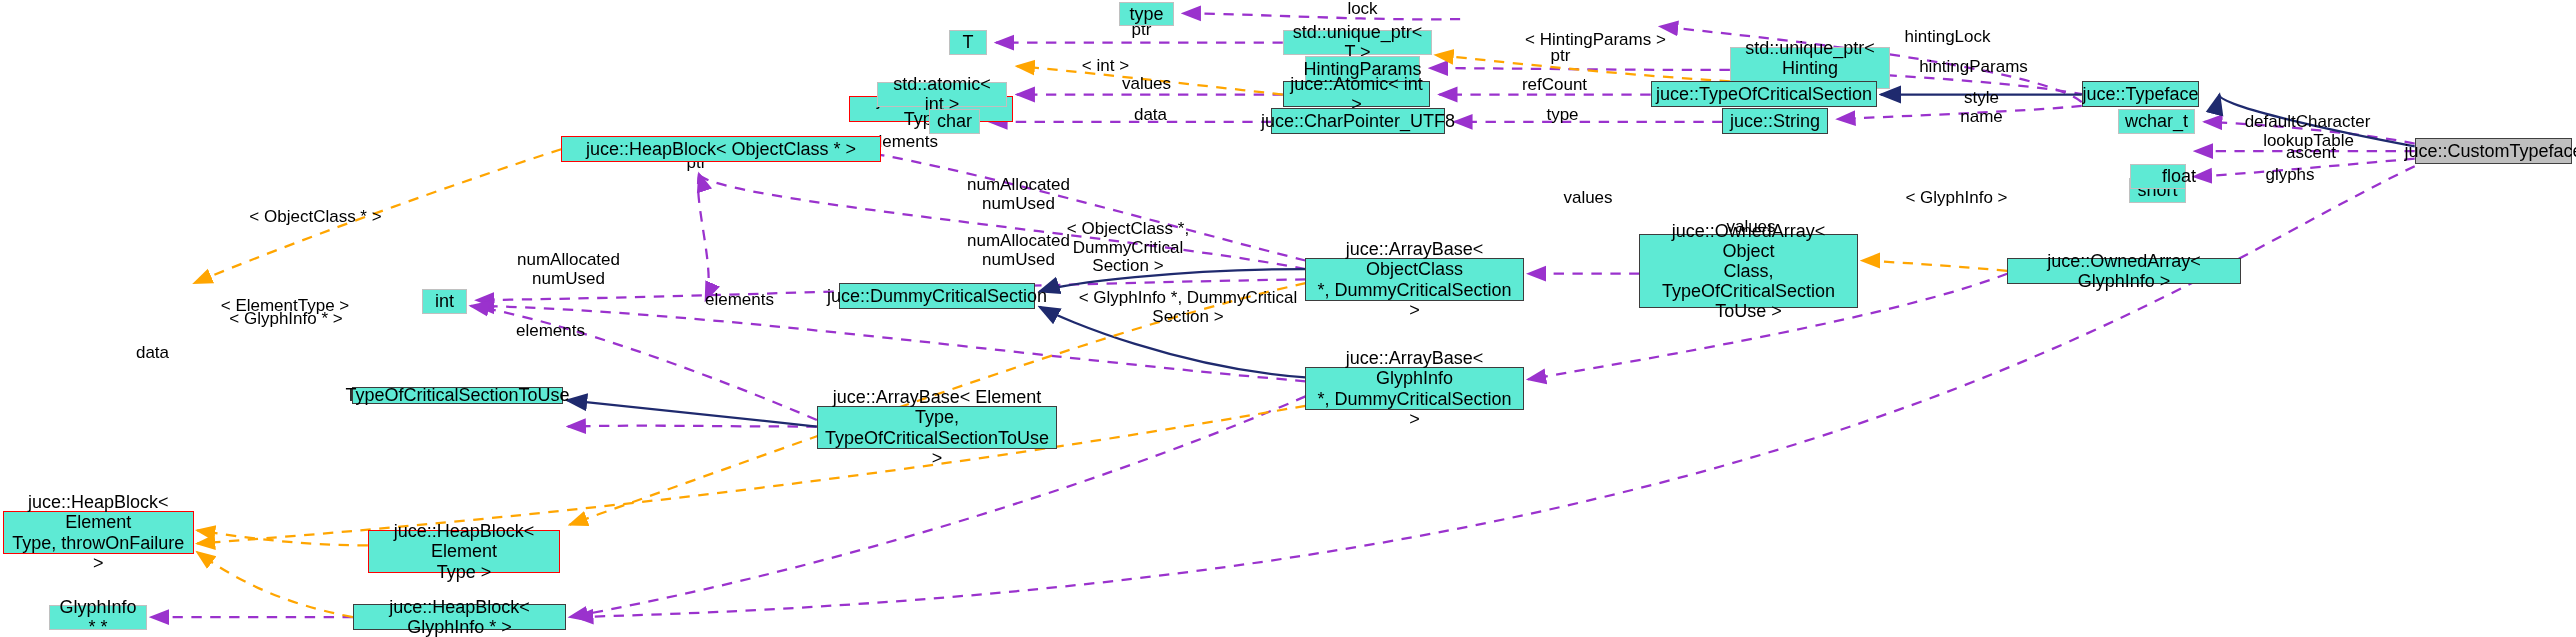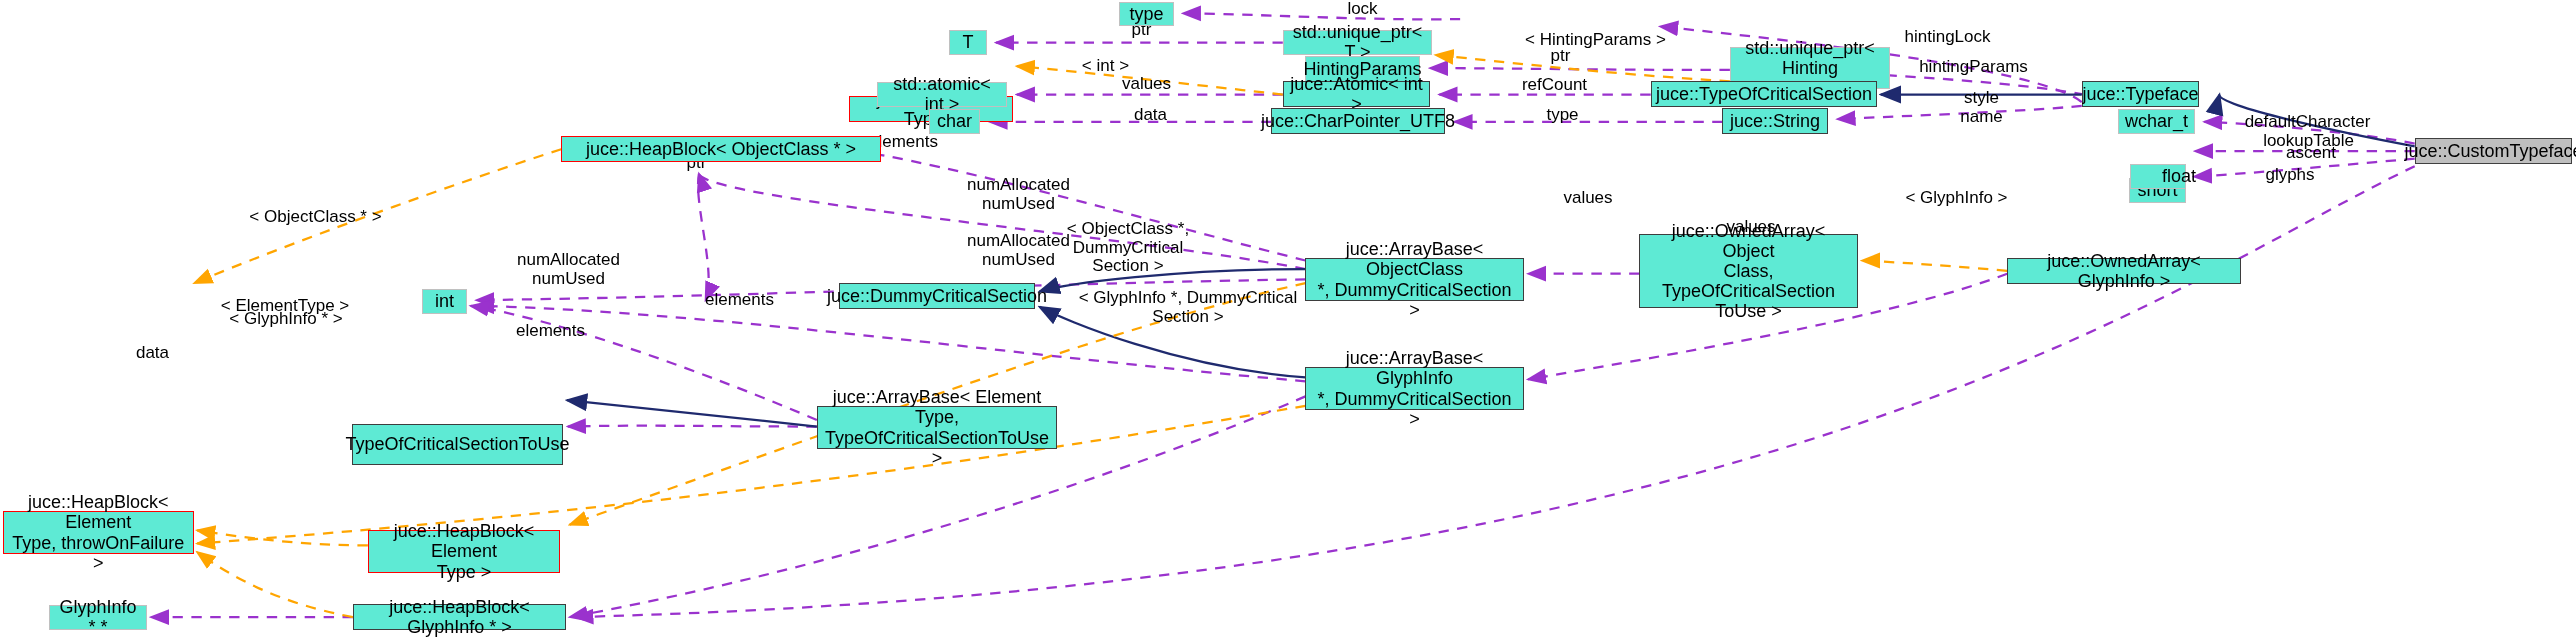--- a/index.html
+++ b/index.html
@@ -149,21 +149,21 @@
       <div class="node solid" style="left: 1305px; top: 258px; width: 219px; height: 43px;">juce::ArrayBase&lt; ObjectClass
 *, DummyCriticalSection &gt;</div>
       <div class="node solid" style="left: 1639px; top: 234px; width: 219px; height: 74px;">juce::OwnedArray&lt; Object
 Class, TypeOfCriticalSection
 ToUse &gt;</div>
       <div class="node solid" style="left: 2007px; top: 258px; width: 234px; height: 26.4px;">juce::OwnedArray&lt; GlyphInfo &gt;</div>
       <div class="node" style="left: 422px; top: 289px; width: 45px; height: 24.5px;">int</div>
       <div class="node solid" style="left: 839px; top: 283px; width: 196px; height: 26.4px;">juce::DummyCriticalSection</div>
       <div class="node solid" style="left: 1305px; top: 367px; width: 219px; height: 43px;">juce::ArrayBase&lt; GlyphInfo
 *, DummyCriticalSection &gt;</div>
-      <div class="node solid" style="left: 352px; top: 387px; width: 211px; height: 41px; margin-top: 37px;">TypeOfCriticalSectionToUse</div>
+      <div class="node solid" style="left: 352px; top: 387px; width: 211px; height: 17px;">TypeOfCriticalSectionToUse</div>
       <div class="node solid" style="left: 817px; top: 406px; width: 240px; height: 43px;">juce::ArrayBase&lt; Element
 Type, TypeOfCriticalSectionToUse &gt;</div>
       <div class="node redbox" style="left: 2.8px; top: 511px; width: 191px; height: 43px;">juce::HeapBlock&lt; Element
 Type, throwOnFailure &gt;</div>
       <div class="node redbox" style="left: 368px; top: 530px; width: 192px; height: 43px;">juce::HeapBlock&lt; Element
 Type &gt;</div>
       <div class="node solid" style="left: 353px; top: 604px; width: 213px; height: 26.4px;">juce::HeapBlock&lt; GlyphInfo * &gt;</div>
       <div class="node" style="left: 49px; top: 605px; width: 98px; height: 24.5px;">GlyphInfo * *</div>
     </div>
   <div id="labels">

